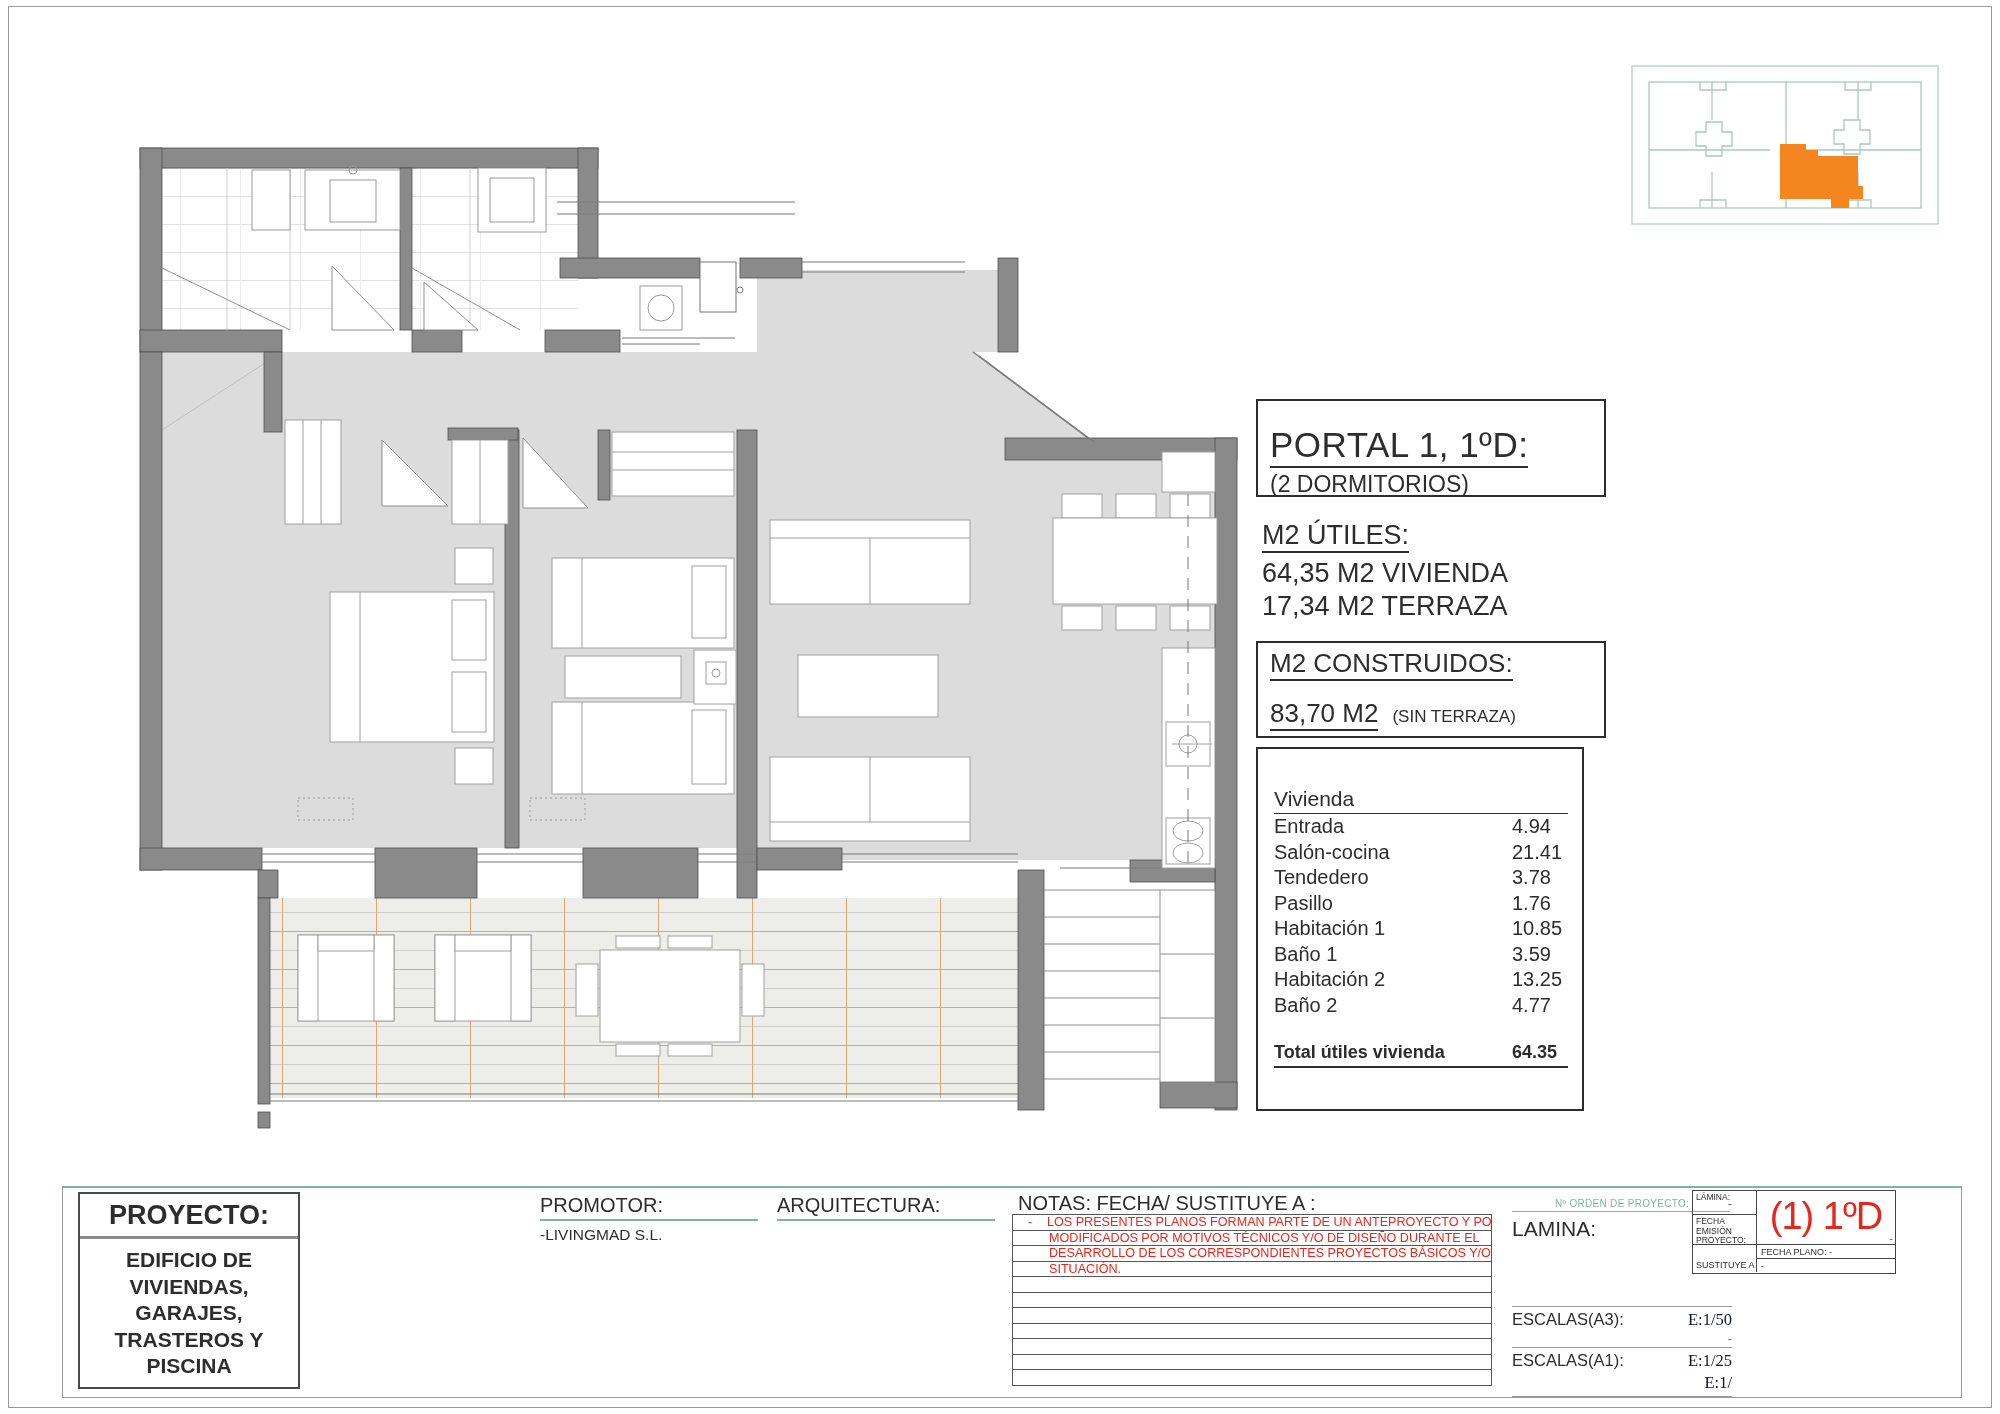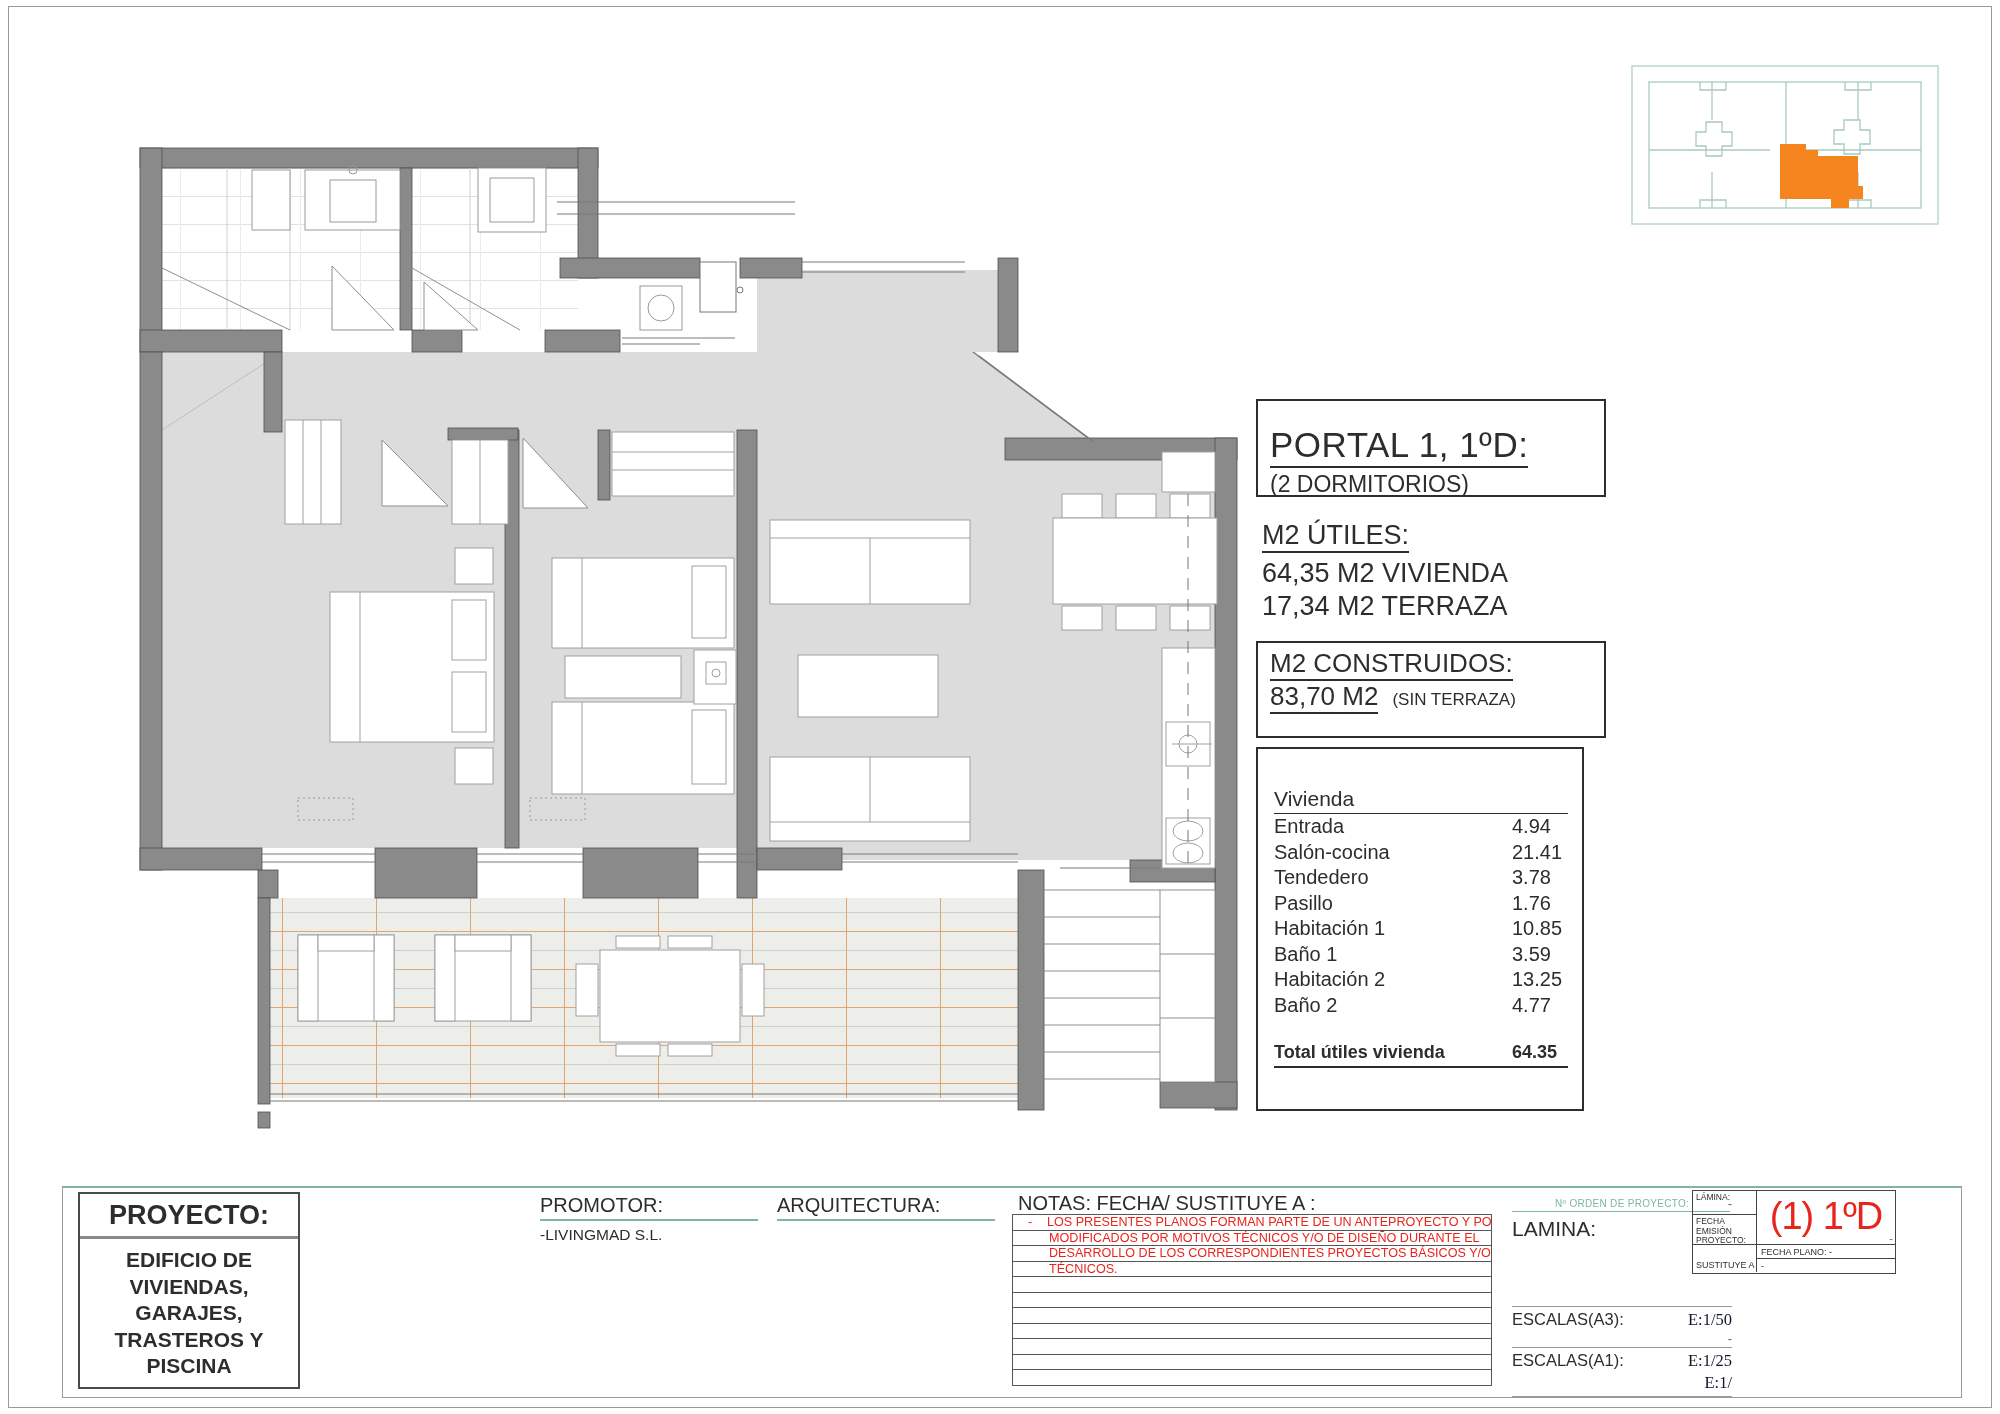--- a/index.html
+++ b/index.html
@@ -10,21 +10,21 @@
   .frame{left:8px;top:6px;width:1982px;height:1400px;border:1px solid #9a9a9a;}
   
   .portal-box{left:1256px;top:399px;width:322px;height:90px;border:2px solid #2d2d2d;padding:4px 12px 0 12px;}
   .portal-title{font-size:35px;display:inline-block;border-bottom:2px solid #2d2d2d;padding-bottom:1px;letter-spacing:.5px;margin-top:20px;}
   .portal-sub{font-size:23px;margin-top:3px;}
   .utiles{left:1262px;top:520px;width:320px;}
   .utiles-head{font-size:27px;display:inline-block;border-bottom:2px solid #2d2d2d;}
   .utiles-line{font-size:27px;line-height:33px;}
   .constr-box{left:1256px;top:641px;width:322px;height:88px;border:2px solid #2d2d2d;padding:5px 12px 0 12px;}
   .constr-head{font-size:26px;display:inline-block;border-bottom:2px solid #2d2d2d;}
-  .constr-row{margin-top:0;display:flex;align-items:baseline;}
+  .constr-row{margin-top:17px;display:flex;align-items:baseline;}
   .constr-val{font-size:26px;display:inline-block;border-bottom:2px solid #2d2d2d;}
   .constr-note{font-size:17px;margin-left:14px;}
   .cuadro-box{left:1256px;top:747px;width:328px;height:364px;border:2px solid #2d2d2d;padding:14px 14px 0 16px;box-sizing:border-box;}
   .cuadro-title{font-size:19px;display:inline-block;border-bottom:1.5px solid #2d2d2d;padding-bottom:2px;letter-spacing:-.2px;}
   .cuadro-group{font-size:21px;margin-top:24px;border-bottom:1.5px solid #2d2d2d;padding-bottom:2px;}
   .crow{display:flex;font-size:20px;line-height:25.5px;}
   .crow .lbl{width:238px;}
   .ctotal{display:flex;font-weight:bold;font-size:18px;margin-top:24px;border-bottom:2px solid #2d2d2d;padding-bottom:3px;}
   .ctotal .lbl{width:238px;}
   
@@ -377,21 +377,21 @@
       <span class="ndash">-</span>
       <span>LOS PRESENTES PLANOS FORMAN PARTE DE UN ANTEPROYECTO Y PODRÁN SER</span>
     </div>
     <div class="nrow">
         <span class="nindent">MODIFICADOS  POR MOTIVOS TÉCNICOS Y/O DE DISEÑO DURANTE EL</span>
       </div>
     <div class="nrow">
         <span class="nindent">DESARROLLO DE LOS CORRESPONDIENTES PROYECTOS BÁSICOS Y/O DE</span>
       </div>
     <div class="nrow">
-        <span class="nindent">TÉCNICOS.</span>
+        <span class="nindent">SITUACIÓN.</span>
       </div>
     <div class="nrow"></div>
     <div class="nrow"></div>
     <div class="nrow"></div>
     <div class="nrow"></div>
     <div class="nrow"></div>
     <div class="nrow"></div>
     <div class="nrow"></div>
   </div>
 

